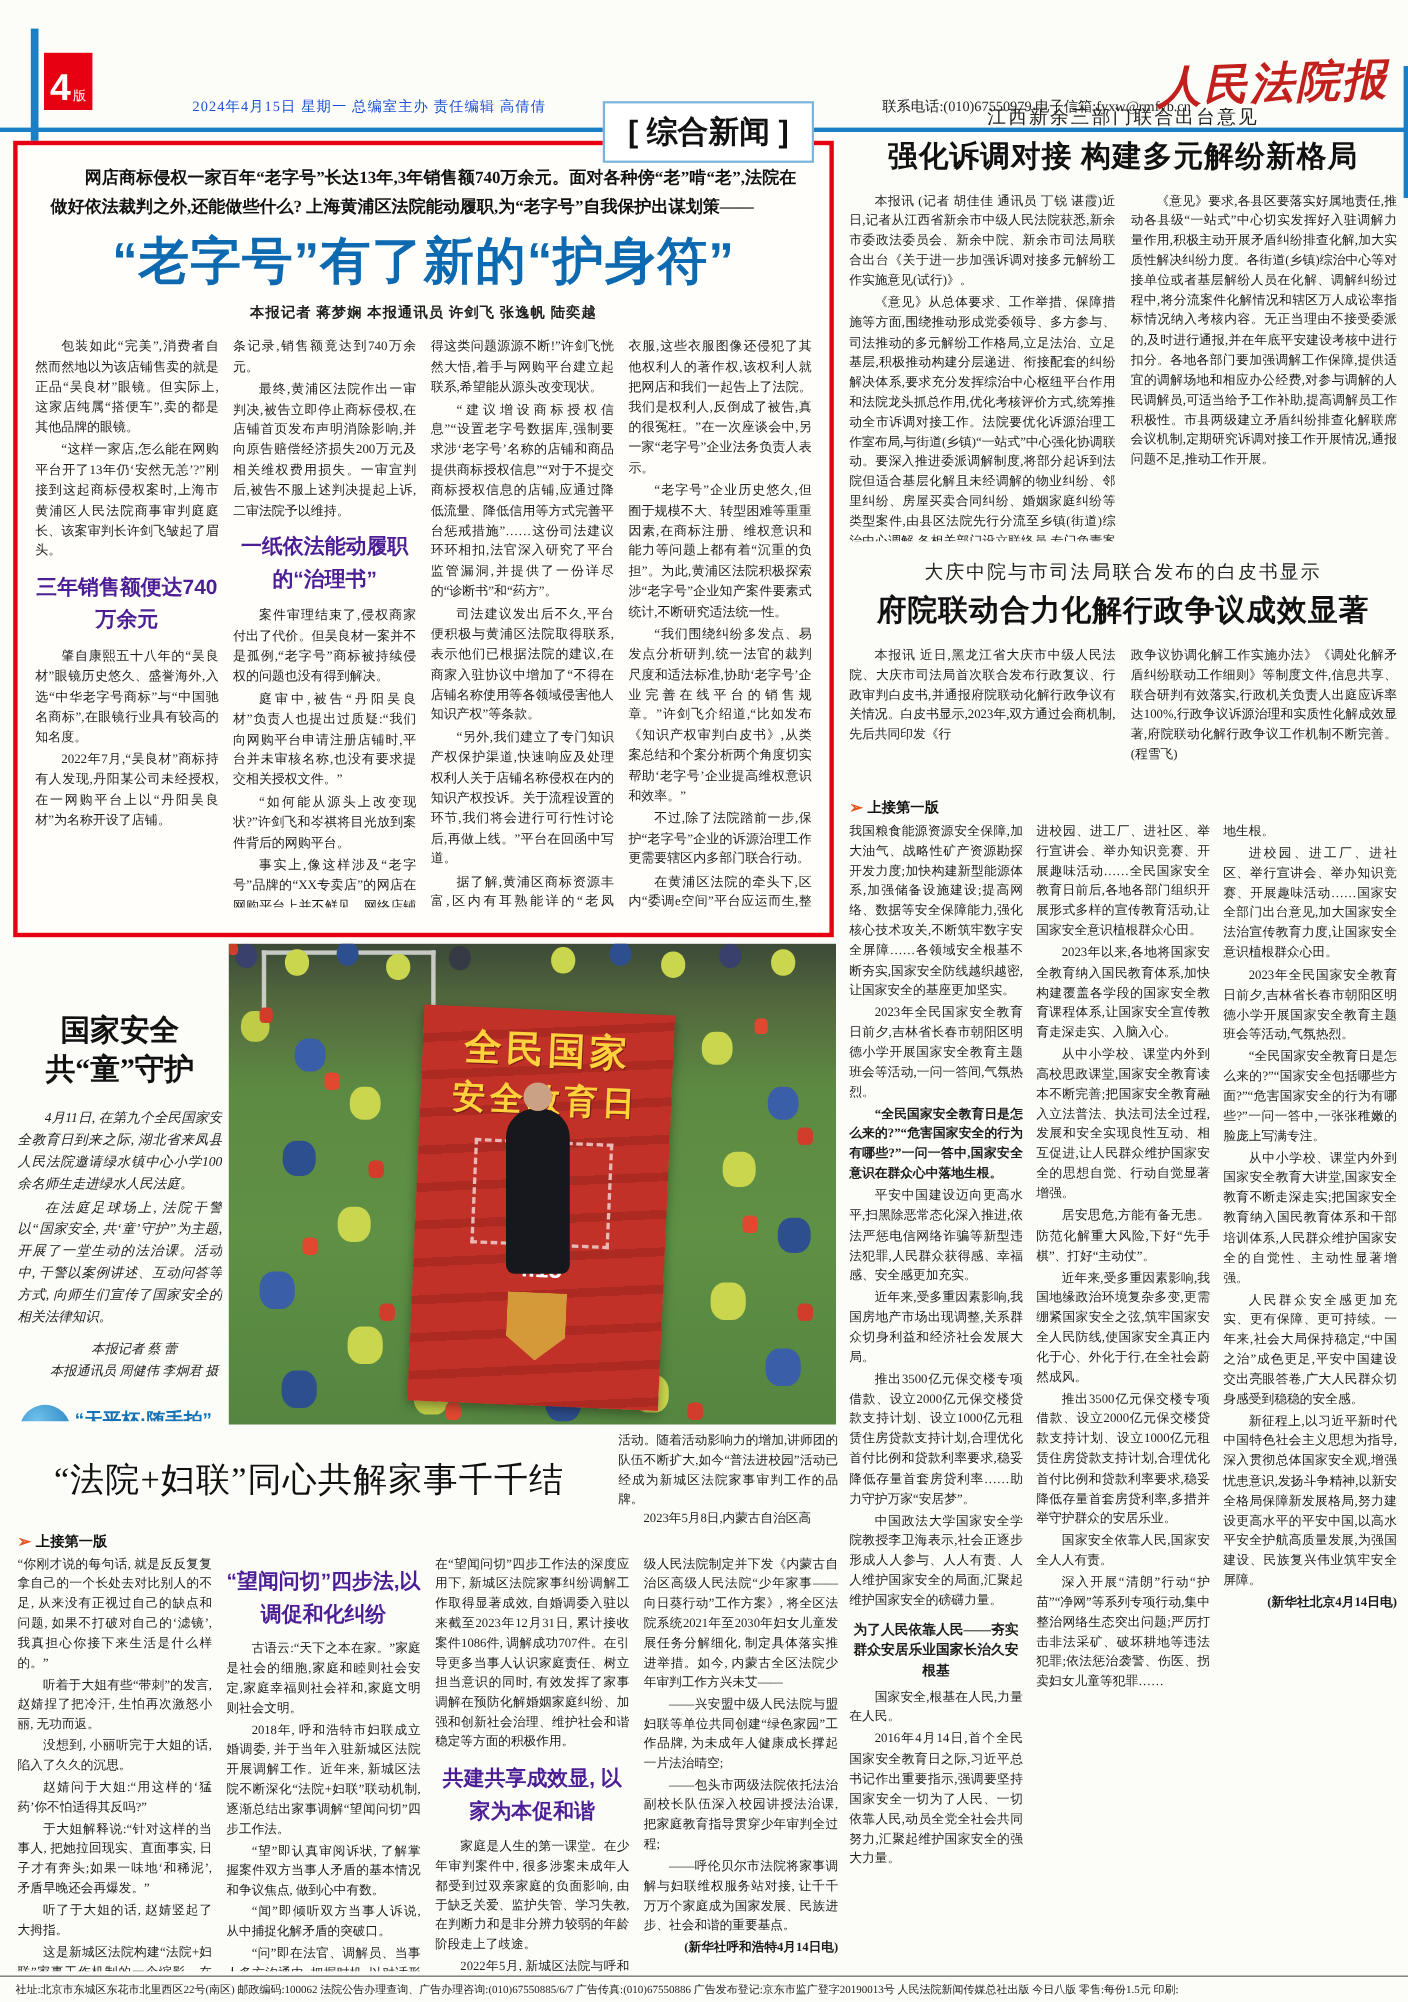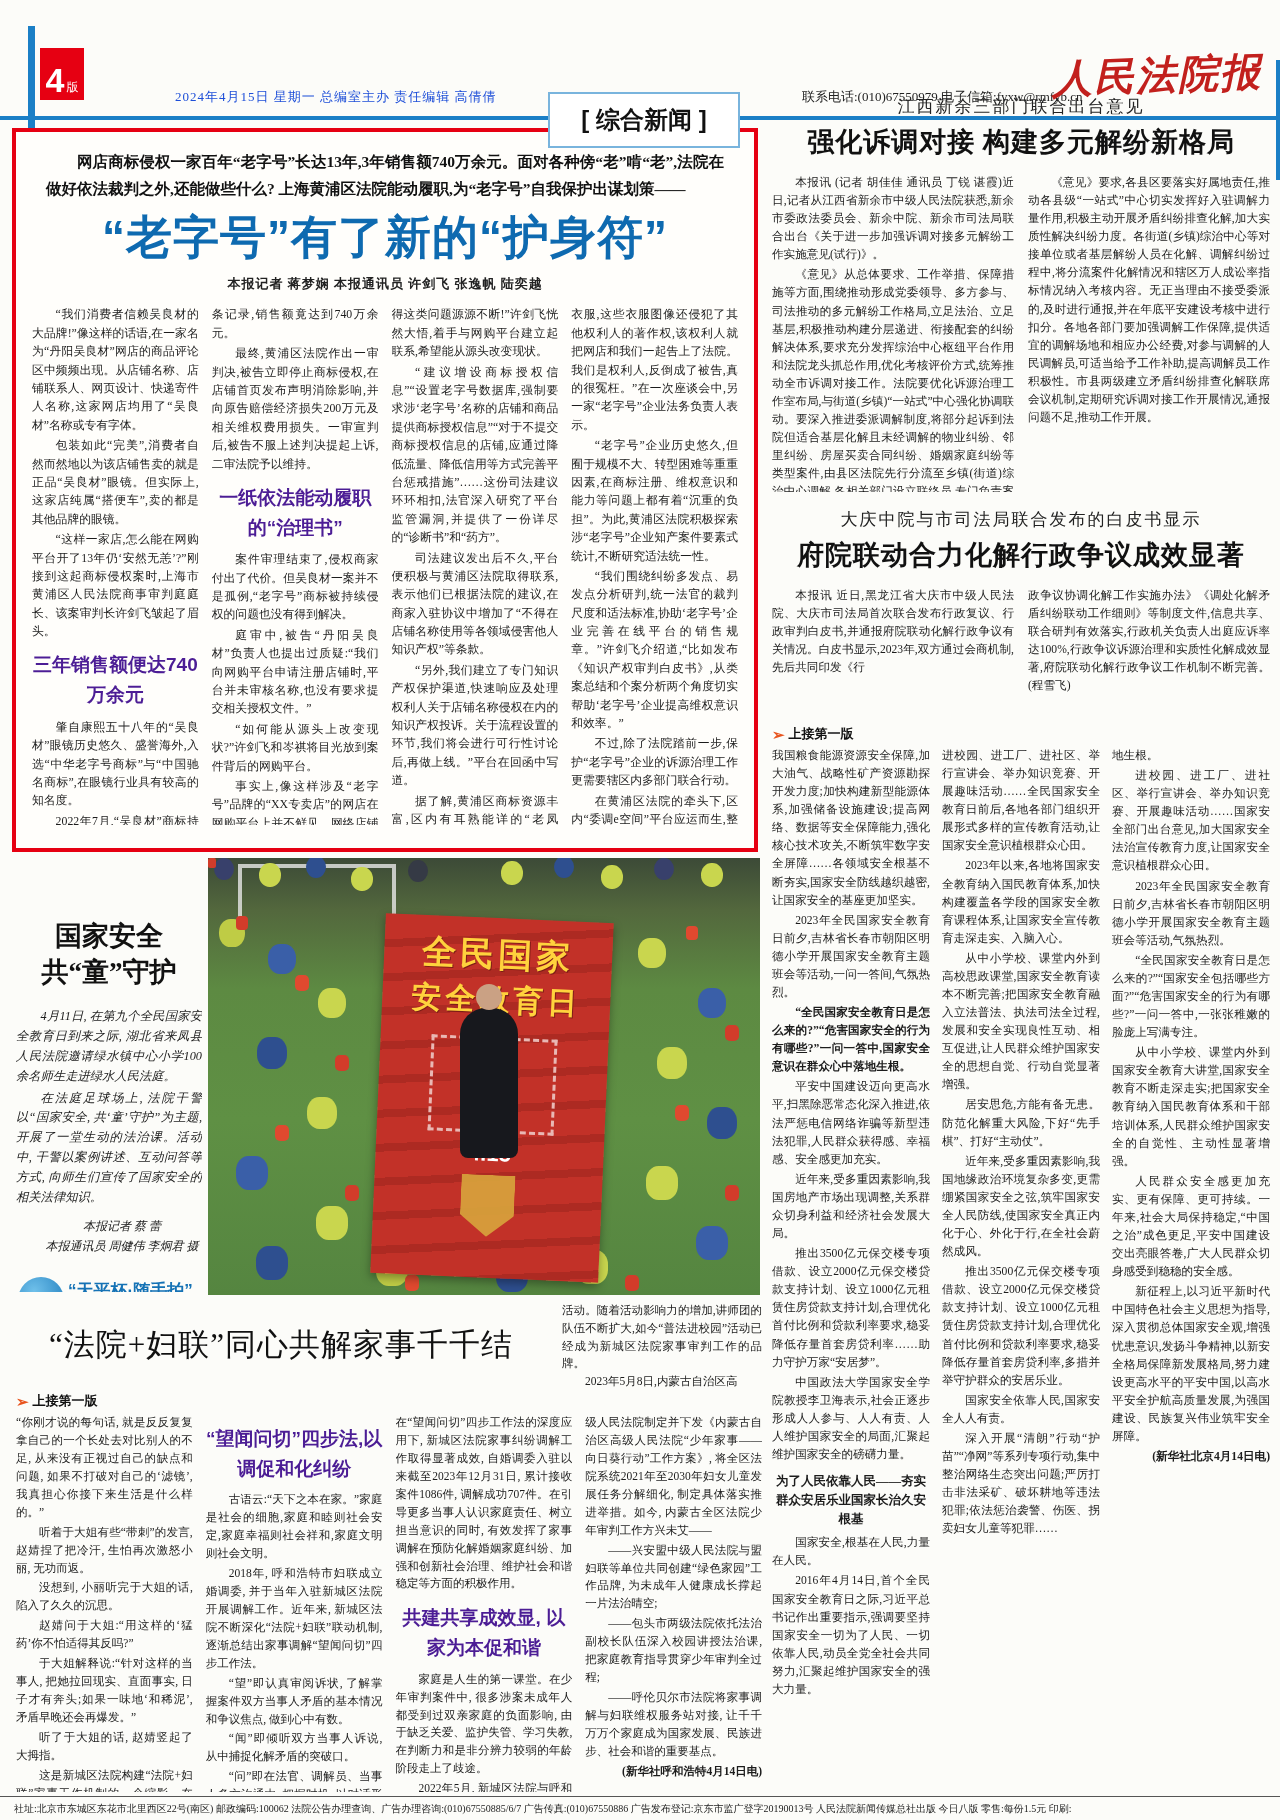--- a/index.html
+++ b/index.html
@@ -12,21 +12,21 @@
   .ed-num{font-size:34px;font-weight:bold;line-height:.9;font-family:"Liberation Sans",sans-serif;}
   .ed-char{font-size:12px;}
   .dateline{position:absolute;left:175px;top:88px;font-size:13px;letter-spacing:1px;color:#1d4ed8;}
   .contact{position:absolute;left:790px;top:88px;font-size:13px;color:#222;margin-left:12px;}
   .masthead{position:absolute;right:18px;top:48px;font-size:40px;font-weight:bold;font-style:italic;
             color:#c2201d;transform:rotate(-2deg);letter-spacing:2px;font-family:"Liberation Serif",serif;}
   .head-rule{position:absolute;left:0;top:116px;width:1280px;height:4px;background:#1b7fc6;}
   .head-rule2{position:absolute;right:0;top:60px;width:4px;height:120px;background:#1b7fc6;}
   .section-box{position:absolute;left:548px;top:92px;width:188px;height:52px;background:#fff;
                border:2px solid #79b4dd;display:flex;align-items:center;justify-content:center;
-               font-size:24px;font-weight:bold;font-family:"Liberation Sans",sans-serif;color:#111;z-index:5;}
+               font-size:28px;font-weight:bold;font-family:"Liberation Sans",sans-serif;color:#111;z-index:5;}
   
   .redbox{position:absolute;left:12px;top:128px;width:746px;height:724px;border:4px solid #e60012;
           background:#fffefb;box-sizing:border-box;padding:14px 16px 8px;}
   .lead-intro{font-size:15.5px;line-height:1.75;text-align:justify;text-indent:2em;margin:2px 14px 0;
               word-break:break-all;font-weight:bold;color:#111;}
   .lead-headline{margin-top:8px;text-align:center;font-size:46px;font-weight:bold;color:#0e6ab0;
                  font-family:"Liberation Sans","DejaVu Sans",sans-serif;letter-spacing:1px;line-height:1.2;}
   .lead-byline{margin-top:10px;text-align:center;font-size:13px;color:#222;font-weight:600;letter-spacing:1px;}
   .lead-cols{display:flex;gap:13px;margin-top:12px;height:520px;overflow:hidden;}
   .ncol{flex:1;font-size:11.8px;line-height:1.56;text-align:justify;overflow:hidden;word-break:break-all;}
@@ -125,21 +125,20 @@
   <div class="head-rule"></div>
   <div class="head-rule2"></div>
   <div class="section-box">[ 综合新闻 ]</div>
 
   <div class="redbox">
     <p class="lead-intro">网店商标侵权一家百年“老字号”长达13年,3年销售额740万余元。面对各种傍“老”啃“老”,法院在做好依法裁判之外,还能做些什么? 上海黄浦区法院能动履职,为“老字号”自我保护出谋划策——</p>
     <div class="lead-headline">“老字号”有了新的“护身符”</div>
     <div class="lead-byline">本报记者 蒋梦娴  本报通讯员 许剑飞 张逸帆 陆奕越</div>
     <div class="lead-cols">
       <div class="ncol">
-          <p>“我们消费者信赖吴良材的大品牌!”像这样的话语,在一家名为“丹阳吴良材”网店的商品评论区中频频出现。从店铺名称、店铺联系人、网页设计、快递寄件人名称,这家网店均用了“吴良材”名称或专有字体。</p>
           <p>包装如此“完美”,消费者自然而然地以为该店铺售卖的就是正品“吴良材”眼镜。但实际上,这家店纯属“搭便车”,卖的都是其他品牌的眼镜。</p>
           <p>“这样一家店,怎么能在网购平台开了13年仍‘安然无恙’?”刚接到这起商标侵权案时,上海市黄浦区人民法院商事审判庭庭长、该案审判长许剑飞皱起了眉头。</p>
           <div class="sub-h">三年销售额便达740万余元</div>
           <p>肇自康熙五十八年的“吴良材”眼镜历史悠久、盛誉海外,入选“中华老字号商标”与“中国驰名商标”,在眼镜行业具有较高的知名度。</p>
           <p>2022年7月,“吴良材”商标持有人发现,丹阳某公司未经授权,在一网购平台上以“丹阳吴良材”为名称开设了店铺。</p>
         </div>
       <div class="ncol">
           <p class="noind">条记录,销售额竟达到740万余元。</p>
           <p>最终,黄浦区法院作出一审判决,被告立即停止商标侵权,在店铺首页发布声明消除影响,并向原告赔偿经济损失200万元及相关维权费用损失。一审宣判后,被告不服上述判决提起上诉,二审法院予以维持。</p>
           <div class="sub-h">一纸依法能动履职的“治理书”</div>

